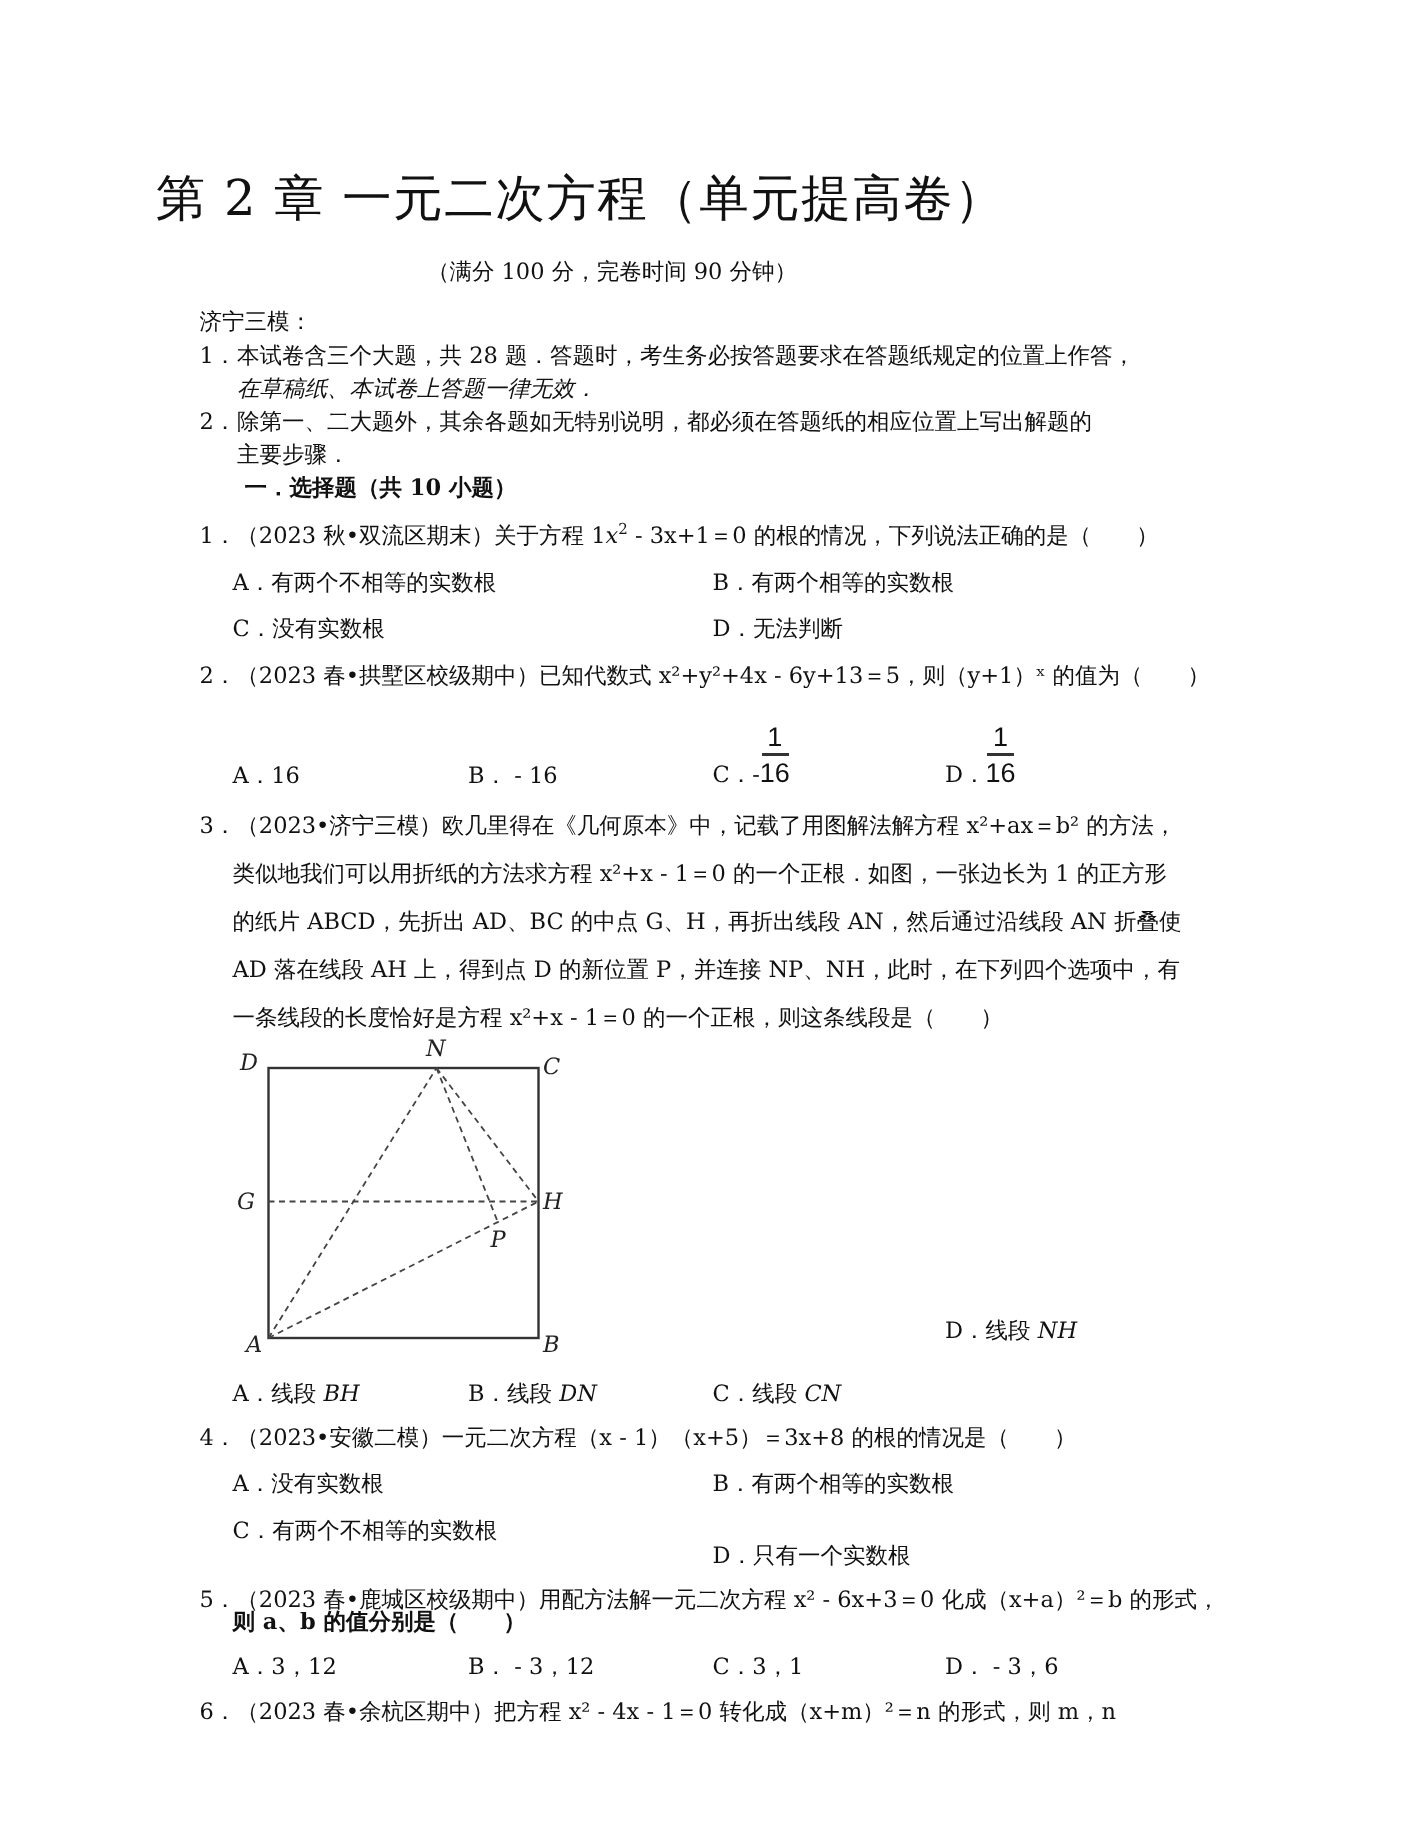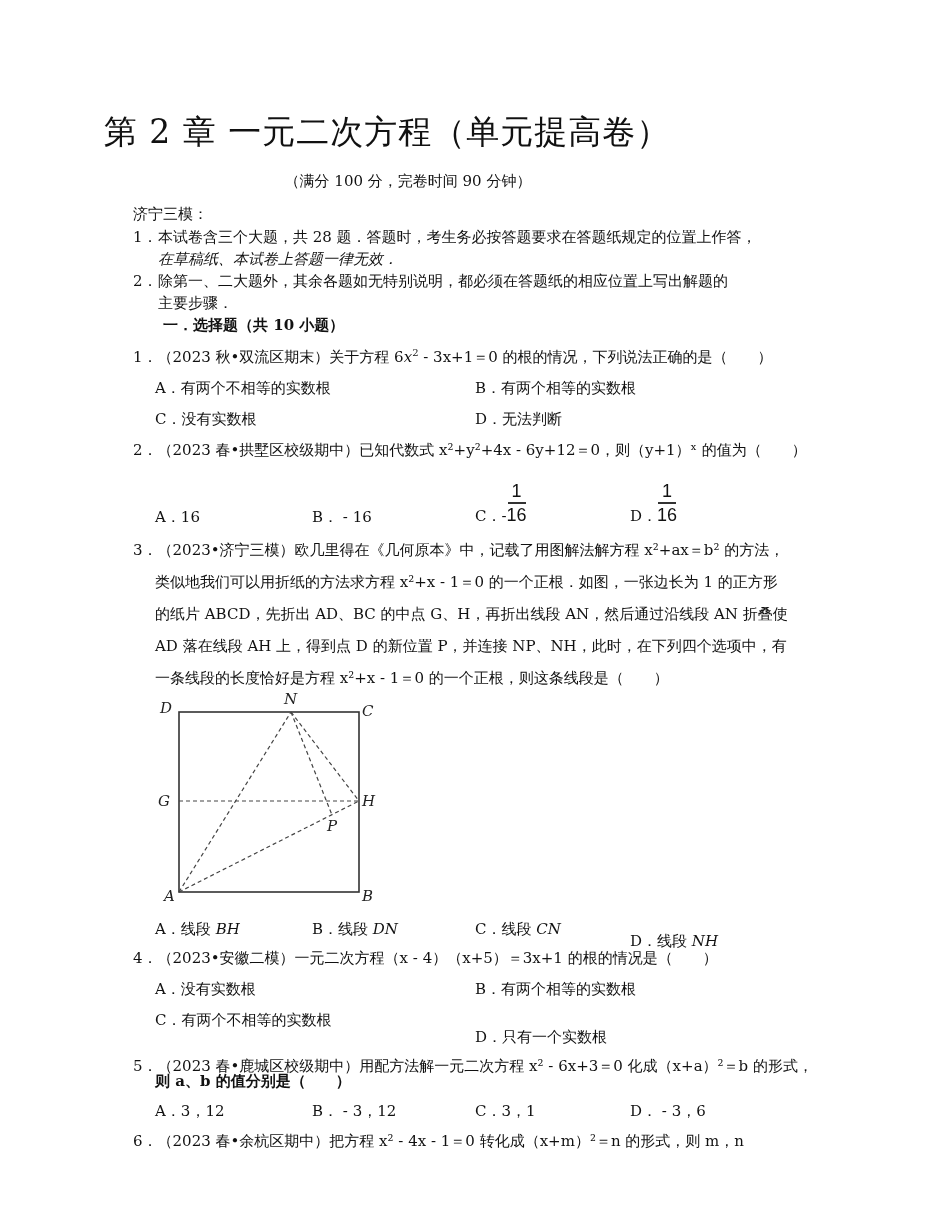--- a/index.html
+++ b/index.html
@@ -40,29 +40,29 @@
 <div class="abs txt" style="left:133px;top:227px;">1．</div>
 <div class="abs txt" style="left:158px;top:227px;">本试卷含三个大题，共 28 题．答题时，考生务必按答题要求在答题纸规定的位置上作答，</div>
 <div class="abs txt" style="left:158px;top:249px;font-style:italic;">在草稿纸、本试卷上答题一律无效．</div>
 <div class="abs txt" style="left:133px;top:271px;">2．</div>
 <div class="abs txt" style="left:158px;top:271px;">除第一、二大题外，其余各题如无特别说明，都必须在答题纸的相应位置上写出解题的</div>
 <div class="abs txt" style="left:158px;top:293px;">主要步骤．</div>
 
 <div class="abs txt bold" style="left:133px;top:315px;margin-left:30px;">一．选择题（共 10 小题）</div>
 
 <div class="abs txt" style="left:133px;top:347px;">
-  <span>1．</span><span>（2023 秋•双流区期末）</span><span>关于方程 6</span><i>x</i><sup>2</sup><span> - 3x+1＝0 的根的情况，下列说法正确的是（　　）</span>
+  <span>1．</span><span>（2023 秋•双流区期末）</span><span>关于方程 1</span><i>x</i><sup>2</sup><span> - 3x+1＝0 的根的情况，下列说法正确的是（　　）</span>
 </div>
 <div class="abs txt" style="left:155px;top:378px;"><span>A．</span><span>有两个不相等的实数根</span></div>
 <div class="abs txt" style="left:475px;top:378px;"><span>B．</span><span>有两个相等的实数根</span></div>
 <div class="abs txt" style="left:155px;top:409px;"><span>C．</span><span>没有实数根</span></div>
 <div class="abs txt" style="left:475px;top:409px;"><span>D．</span><span>无法判断</span></div>
 
 <div class="abs txt" style="left:133px;top:440px;">
-  <span>2．</span><span>（2023 春•拱墅区校级期中）</span><span>已知代数式 x²+y²+4x - 6y+12＝0，则（y+1）ˣ 的值为（　　）</span>
+  <span>2．</span><span>（2023 春•拱墅区校级期中）</span><span>已知代数式 x²+y²+4x - 6y+13＝5，则（y+1）ˣ 的值为（　　）</span>
 </div>
 <div class="abs txt" style="left:155px;top:507px;"><span>A．</span><span>16</span></div>
 <div class="abs txt" style="left:312px;top:507px;"><span>B．</span><span> - 16</span></div>
 <div class="abs txt" style="left:475px;top:466px;height:60px;display:flex;align-items:flex-end;">
   <span style="line-height:20px;">C．</span>
     <span style="line-height:20px;"> - </span>
   <span class="frac" style="margin-bottom:0;">
       <span class="num">1</span>
       <span class="den">16</span>
     </span>
@@ -98,24 +98,24 @@
   <text x="8" y="121">G</text>
   <text x="212" y="121">H</text>
   <text x="177" y="146">P</text>
   <text x="14" y="216">A</text>
   <text x="212" y="216">B</text>
 </svg>
 
 <div class="abs txt" style="left:155px;top:919px;"><span>A．</span><span>线段 </span><i>BH</i></div>
 <div class="abs txt" style="left:312px;top:919px;"><span>B．</span><span>线段 </span><i>DN</i></div>
 <div class="abs txt" style="left:475px;top:919px;"><span>C．</span><span>线段 </span><i>CN</i></div>
-<div class="abs txt" style="left:630px;top:931px;text-align:center;"><span>D．</span><span>线段 </span><i>NH</i></div>
+<div class="abs txt" style="left:630px;top:877px;text-align:center;"><span>D．</span><span>线段 </span><i>NH</i></div>
 
 <div class="abs txt" style="left:133px;top:948px;">
-  <span>4．</span><span>（2023•安徽二模）</span><span>一元二次方程（x - 4）（x+5）＝3x+1 的根的情况是（　　）</span>
+  <span>4．</span><span>（2023•安徽二模）</span><span>一元二次方程（x - 1）（x+5）＝3x+8 的根的情况是（　　）</span>
 </div>
 <div class="abs txt" style="left:155px;top:979px;"><span>A．</span><span>没有实数根</span></div>
 <div class="abs txt" style="left:475px;top:979px;"><span>B．</span><span>有两个相等的实数根</span></div>
 <div class="abs txt" style="left:155px;top:1010px;"><span>C．</span><span>有两个不相等的实数根</span></div>
 <div class="abs txt" style="left:475px;top:1010px;margin-top:17px;"><span>D．</span><span>只有一个实数根</span></div>
 
 <div class="abs txt" style="left:133px;top:1056px;text-align:center;">
   <span>5．</span><span>（2023 春•鹿城区校级期中）</span><span>用配方法解一元二次方程 x² - 6x+3＝0 化成（x+a）²＝b 的形式，</span>
 </div>
 <div class="abs txt" style="left:155px;top:1071px;font-weight:bold;">则 a、b 的值分别是（　　）</div>

